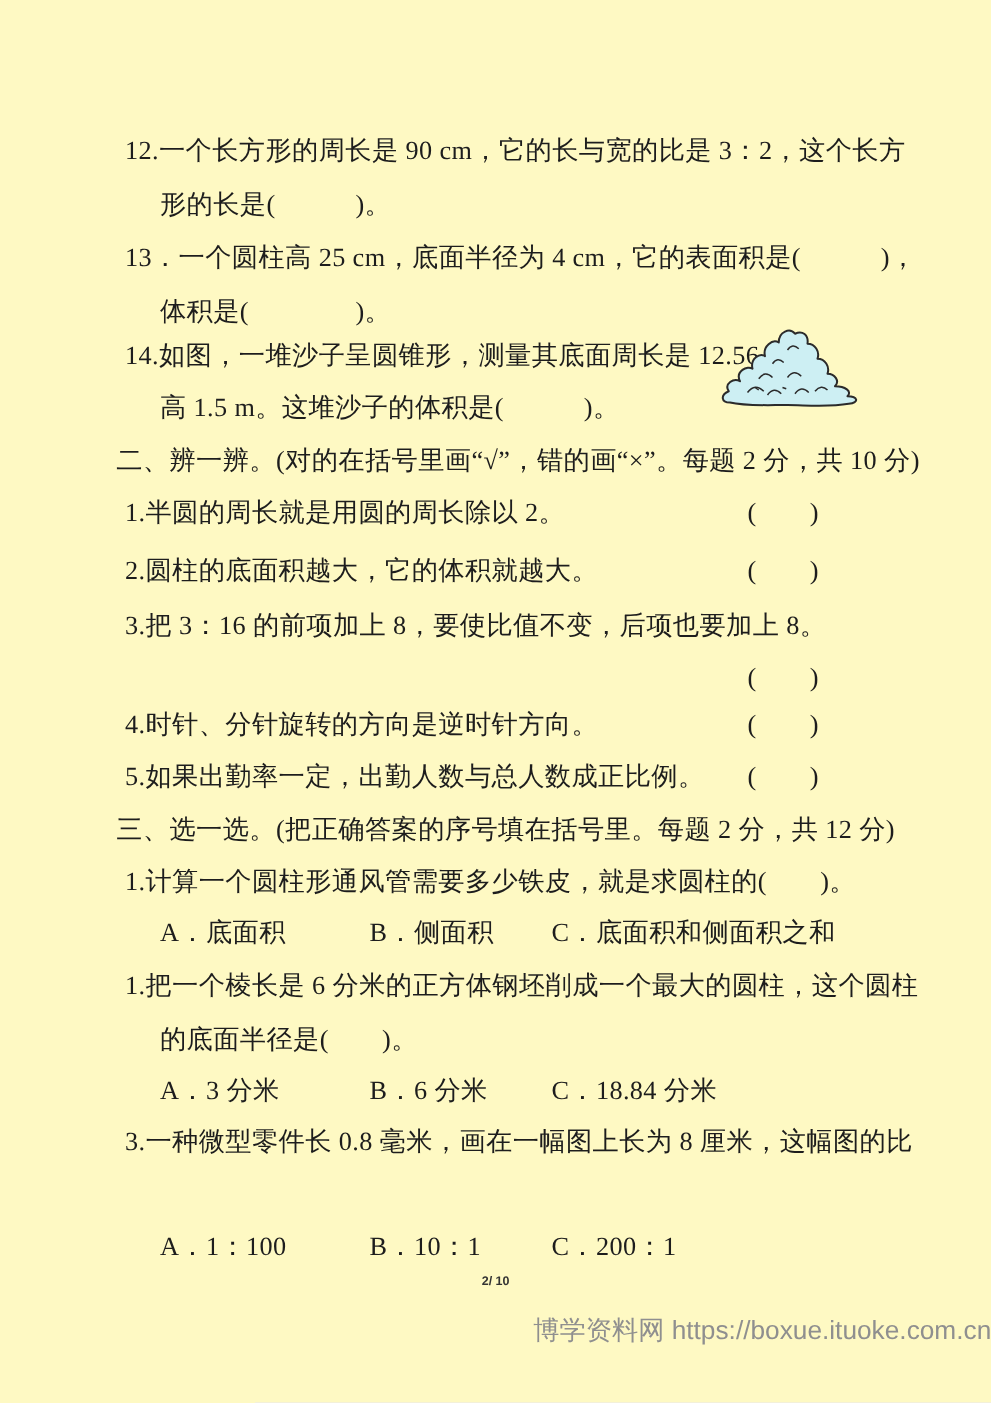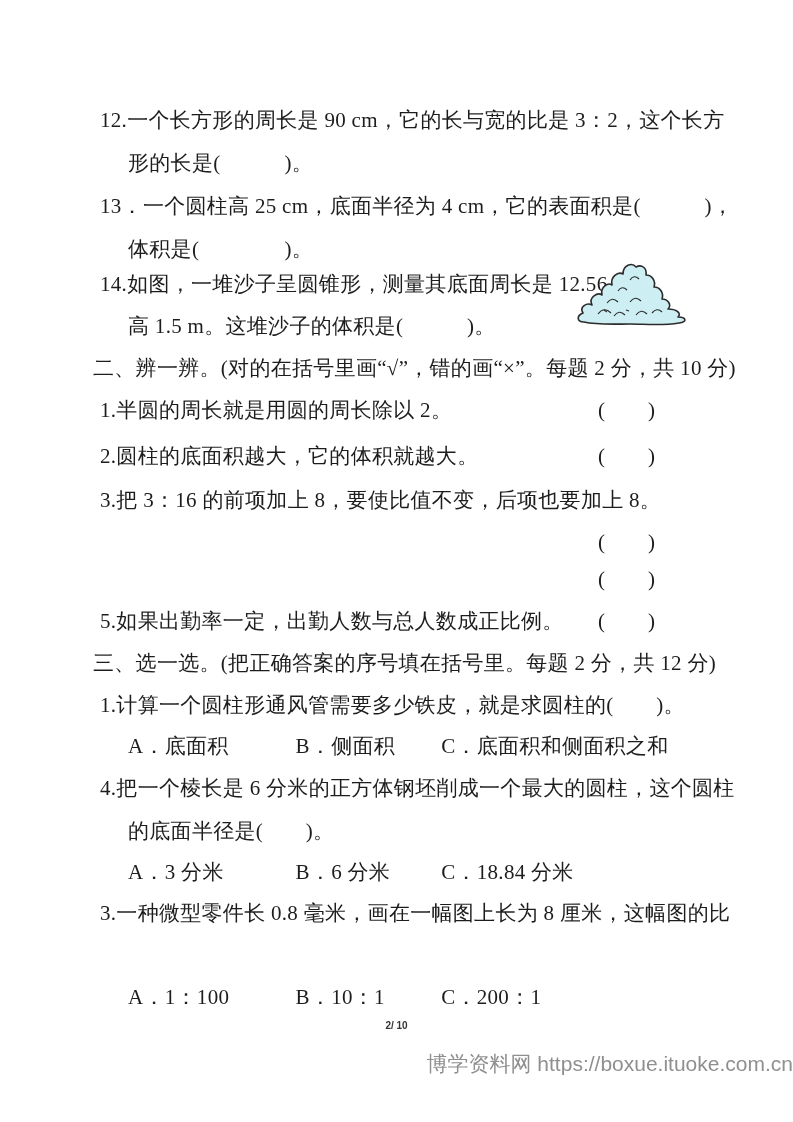--- a/index.html
+++ b/index.html
@@ -4,21 +4,21 @@
 <style>
   html, body {
     margin: 0;
     padding: 0;
     background: #e9e9e9;
   }
   .page {
     position: relative;
     width: 793px;
     height: 1122px;
-    background: #ffffff;
+    background: #fef9c3;
     overflow: hidden;
     font-family: "Liberation Serif", "DejaVu Serif", serif;
     color: #1d1d1d;
   }
   .line {
     position: absolute;
     white-space: nowrap;
     font-size: 21px;
     line-height: 30px;
     letter-spacing: 0.3px;
@@ -108,35 +108,36 @@
 
   <div class="line qline" style="top:395px">1.半圆的周长就是用圆的周长除以 2。</div>
   <div class="line tf-bracket" style="top:395px">(　　)</div>
 
   <div class="line qline" style="top:441px">2.圆柱的底面积越大，它的体积就越大。</div>
   <div class="line tf-bracket" style="top:441px">(　　)</div>
 
   <div class="line qline" style="top:485px">3.把 3：16 的前项加上 8，要使比值不变，后项也要加上 8。</div>
   <div class="line tf-bracket" style="top:527px">(　　)</div>
 
+  <div class="line qline" style="top:564px">4.时针、分针旋转的方向是逆时针方向。</div>
   <div class="line tf-bracket" style="top:564px">(　　)</div>
 
   <div class="line qline" style="top:606px">5.如果出勤率一定，出勤人数与总人数成正比例。</div>
   <div class="line tf-bracket" style="top:606px">(　　)</div>
 
   <div class="line sechead" style="top:648px">三、选一选。(把正确答案的序号填在括号里。每题 2 分，共 12 分)</div>
 
   <div class="line qline" style="top:690px">1.计算一个圆柱形通风管需要多少铁皮，就是求圆柱的(　　)。</div>
   <div class="line opt-row" style="top:731px">
     <span class="opt-a">A．底面积</span>
     <span class="opt-b">B．侧面积</span>
     <span class="opt-c">C．底面积和侧面积之和</span>
   </div>
 
-  <div class="line qline" style="top:773px">4.把一个棱长是 6 分米的正方体钢坯削成一个最大的圆柱，这个圆柱</div>
+  <div class="line qline" style="top:773px">1.把一个棱长是 6 分米的正方体钢坯削成一个最大的圆柱，这个圆柱</div>
   <div class="line cont" style="top:816px">的底面半径是(　　)。</div>
   <div class="line opt-row" style="top:857px">
     <span class="opt-a">A．3 分米</span>
     <span class="opt-b">B．6 分米</span>
     <span class="opt-c">C．18.84 分米</span>
   </div>
 
   <div class="line qline" style="top:898px">3.一种微型零件长 0.8 毫米，画在一幅图上长为 8 厘米，这幅图的比</div>
   <div class="line opt-row" style="top:982px">
     <span class="opt-a">A．1：100</span>

